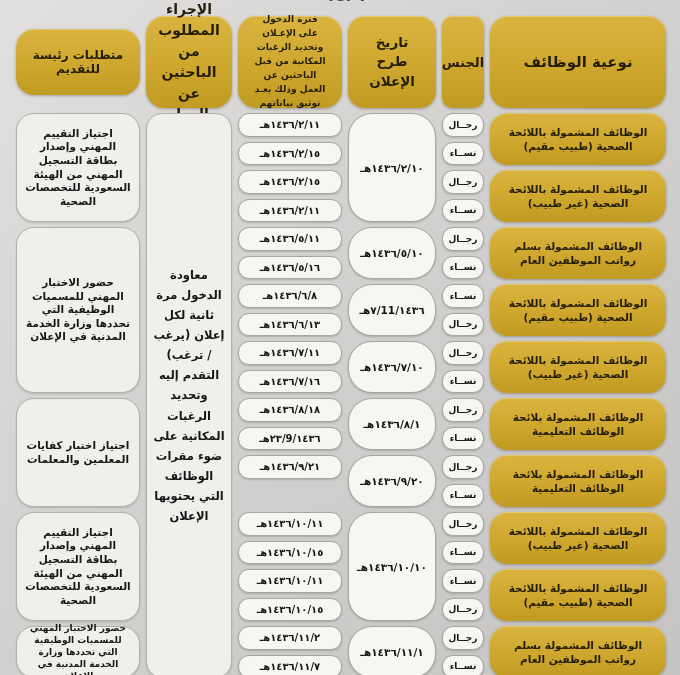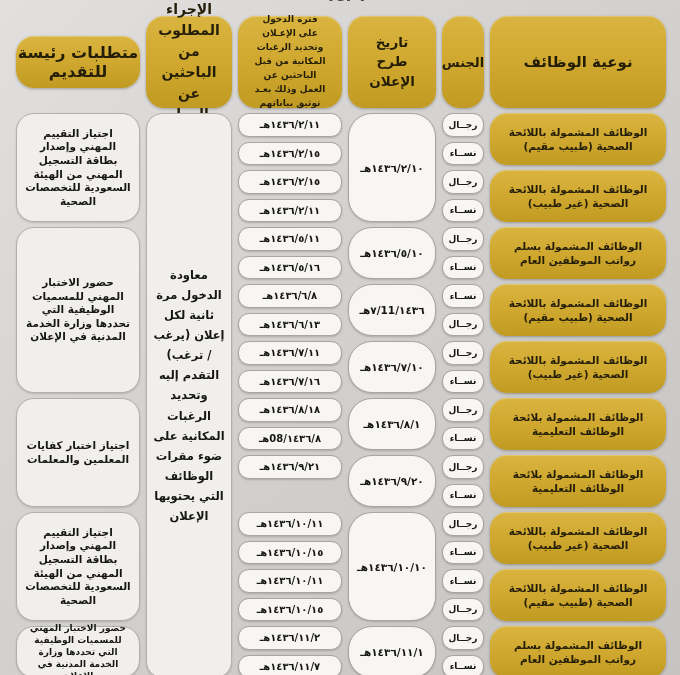--- a/index.html
+++ b/index.html
@@ -45,25 +45,25 @@
   }
   .boxy{
     background:var(--box);
     border:1px solid #b2b0ad;
     border-radius:18px;
     font-weight:bold;
     box-shadow:0 1px 2px rgba(0,0,0,.15);
   }
   
   .hdr-jobs{grid-column:1;grid-row:1;font-size:15px;}
-  .hdr-gender{grid-column:2;grid-row:1;font-size:13px;padding:2px;}
+  .hdr-gender{grid-column:2;grid-row:1;font-size:13px;padding:2px;border-radius:10px;}
   .hdr-date{grid-column:3;grid-row:1;font-size:13.5px;line-height:1.45;padding:2px 10px;border-radius:16px;}
   .hdr-period{grid-column:4;grid-row:1;font-size:9px;line-height:1.55;padding:4px 14px;}
   .hdr-proc{grid-column:5;grid-row:1;font-size:14px;line-height:1.5;padding:4px 18px;}
-  .hdr-req{grid-column:6;grid-row:1;font-size:16px;height:52px;align-self:center;width:100%;padding:2px 0;}
+  .hdr-req{grid-column:6;grid-row:1;font-size:12px;height:66px;align-self:center;width:100%;padding:2px 0;}
   
   .job{grid-column:1;font-size:10.5px;line-height:1.35;padding:2px 8px;border-radius:17px;}
   .gender{grid-column:2;font-size:9px;padding:1px;border-radius:11px;}
   .date{grid-column:3;font-size:10.5px;border-radius:24px;}
   .period{grid-column:4;font-size:10px;border-radius:11px;}
   .proc{grid-column:5;grid-row:2 / span 20;font-size:11.5px;line-height:1.75;padding:10px 4px;border-radius:16px;}
   .req{grid-column:6;font-size:10.5px;line-height:1.3;padding:20px 8px;}
   .req.small{font-size:9px;line-height:1.35;}
 </style>
 </head>
@@ -101,21 +101,21 @@
     <div class="white period" style="grid-area: 9 / 4 / span 1;">١٤٣٦/٦/١٣هـ</div>
     <div class="gold job" style="grid-area: 10 / 1 / span 2;">الوظائف المشمولة باللائحة الصحية (غير طبيب)</div>
     <div class="white gender" style="grid-area: 10 / 2 / span 1;">رجــال</div>
     <div class="white gender" style="grid-area: 11 / 2 / span 1;">نســاء</div>
     <div class="white period" style="grid-area: 10 / 4 / span 1;">١٤٣٦/٧/١١هـ</div>
     <div class="white period" style="grid-area: 11 / 4 / span 1;">١٤٣٦/٧/١٦هـ</div>
     <div class="gold job" style="grid-area: 12 / 1 / span 2;">الوظائف المشمولة بلائحة الوظائف التعليمية</div>
     <div class="white gender" style="grid-area: 12 / 2 / span 1;">رجــال</div>
     <div class="white gender" style="grid-area: 13 / 2 / span 1;">نســاء</div>
     <div class="white period" style="grid-area: 12 / 4 / span 1;">١٤٣٦/٨/١٨هـ</div>
-    <div class="white period" style="grid-area: 13 / 4 / span 1;">١٤٣٦/٨/08هـ</div>
+    <div class="white period" style="grid-area: 13 / 4 / span 1;">١٤٣٦/9/٢٣هـ</div>
     <div class="gold job" style="grid-area: 14 / 1 / span 2;">الوظائف المشمولة بلائحة الوظائف التعليمية</div>
     <div class="white gender" style="grid-area: 14 / 2 / span 1;">رجــال</div>
     <div class="white gender" style="grid-area: 15 / 2 / span 1;">نســاء</div>
     <div class="white period" style="grid-area: 14 / 4 / span 1;">١٤٣٦/٩/٢١هـ</div>
     <div class="gold job" style="grid-area: 16 / 1 / span 2;">الوظائف المشمولة باللائحة الصحية (غير طبيب)</div>
     <div class="white gender" style="grid-area: 16 / 2 / span 1;">رجــال</div>
     <div class="white gender" style="grid-area: 17 / 2 / span 1;">نســاء</div>
     <div class="white period" style="grid-area: 16 / 4 / span 1;">١٤٣٦/١٠/١١هـ</div>
     <div class="white period" style="grid-area: 17 / 4 / span 1;">١٤٣٦/١٠/١٥هـ</div>
     <div class="gold job" style="grid-area: 18 / 1 / span 2;">الوظائف المشمولة باللائحة الصحية (طبيب مقيم)</div>

